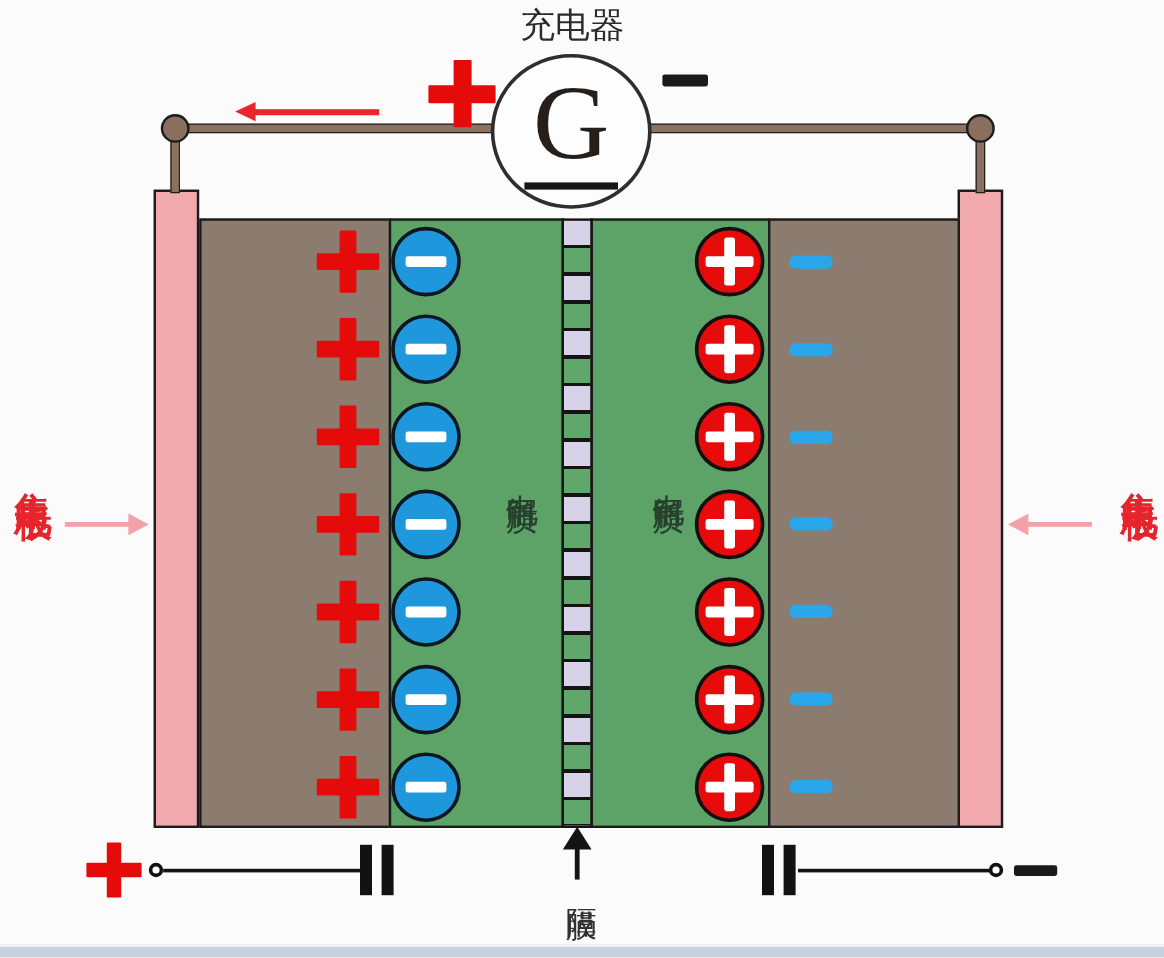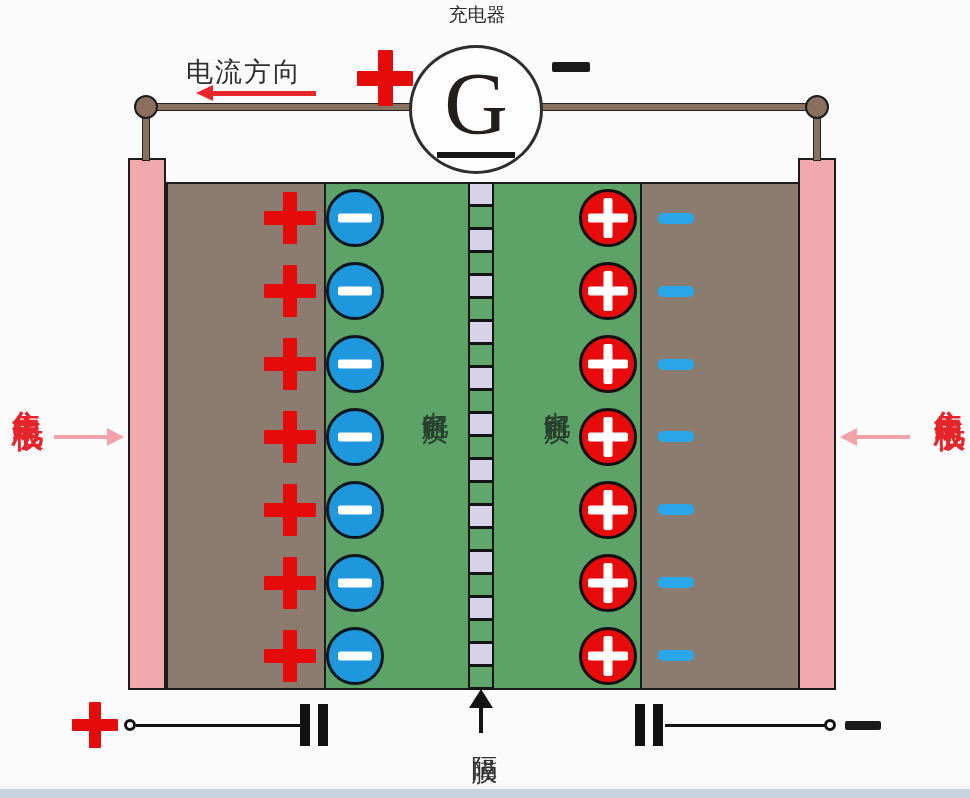--- a/index.html
+++ b/index.html
@@ -4,21 +4,21 @@
 <style>
   html,body{margin:0;padding:0;background:#e8e8e8;}
   .stage{
     position:relative; width:970px; height:798px; overflow:hidden;
     background:#fbfbfc;
     font-family:"Liberation Sans","DejaVu Sans",sans-serif;
   }
   
   .charger-label{
     position:absolute; left:400px; top:2px; width:154px; text-align:center;
-    font-size:19px; color:#2b2b2b; font-family:"Liberation Serif","DejaVu Serif",serif;
+    font-size:29px; color:#2b2b2b; font-family:"Liberation Serif","DejaVu Serif",serif;
   }
   .current-label{
     position:absolute; left:186px; top:54px; font-size:27px; color:#2f2f2f;
     letter-spacing:2px; font-family:"Liberation Serif","DejaVu Serif",serif;
   }
   .vtext{
     position:absolute; writing-mode:vertical-rl; text-orientation:upright;
     font-family:"Liberation Serif","DejaVu Serif",serif;
   }
   .collector-label{ font-size:31px; font-weight:bold; color:#e5252b; letter-spacing:5px; }
@@ -148,21 +148,20 @@
   <div class="wire v" style="left:813px; top:107px; height:54px;"></div>
   <div class="node" style="left:134px; top:95px;"></div>
   <div class="node" style="left:805px; top:95px;"></div>
 
   <div class="g-circle">
     <span class="g-glyph">G</span>
   </div>
   <div class="cross cross-charger"></div>
   <div class="minus-bar minus-charger"></div>
 
-  <div class="current-label">电流方向</div>
   <div class="red-arrow">
     <div class="bar"></div>
     <div class="head"></div>
   </div>
 
   <div class="region plate" style="left:128px; top:158px; width:38px; height:532px;"></div>
   <div class="region plate" style="left:798px; top:158px; width:38px; height:532px;"></div>
   <div class="region electrode" style="left:166px; top:182px; width:160px; height:508px;"></div>
   <div class="region electrolyte" style="left:324px; top:182px; width:146px; height:508px;"></div>
   <div class="region electrolyte" style="left:492px; top:182px; width:150px; height:508px;"></div>

